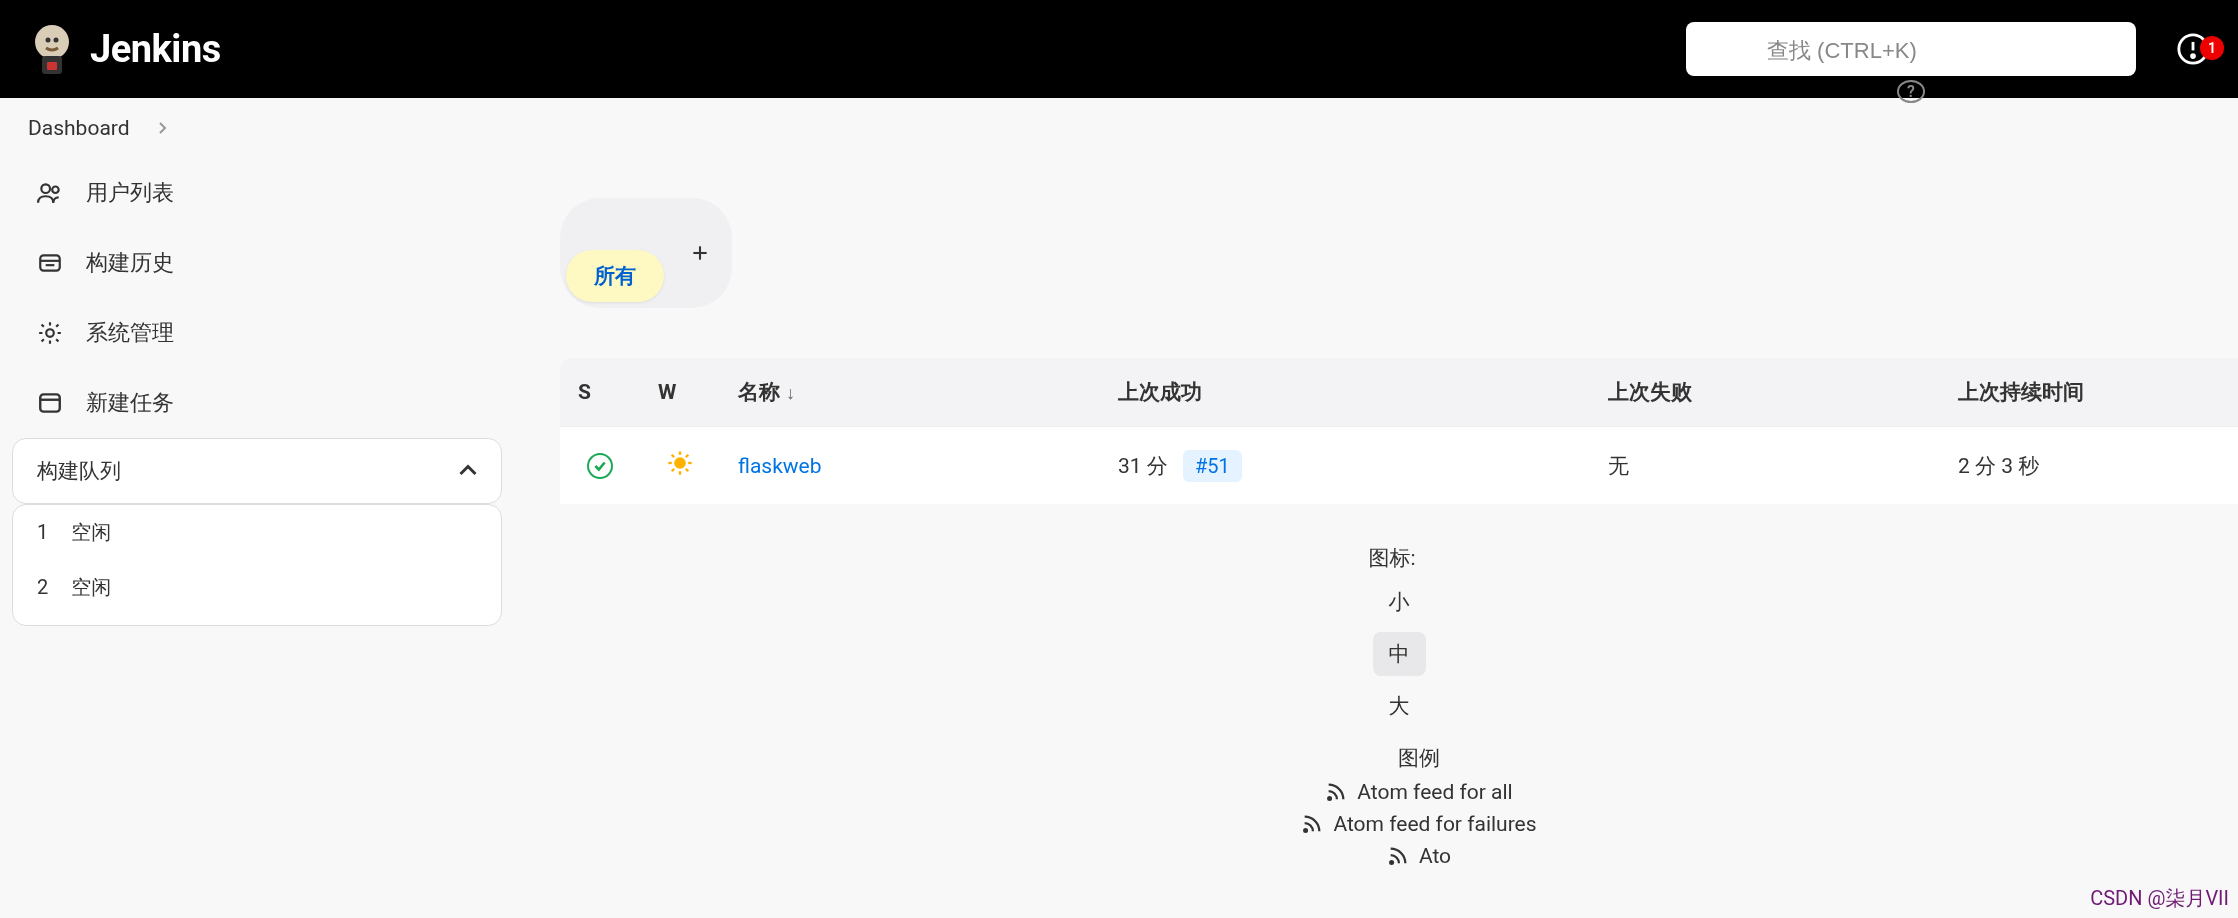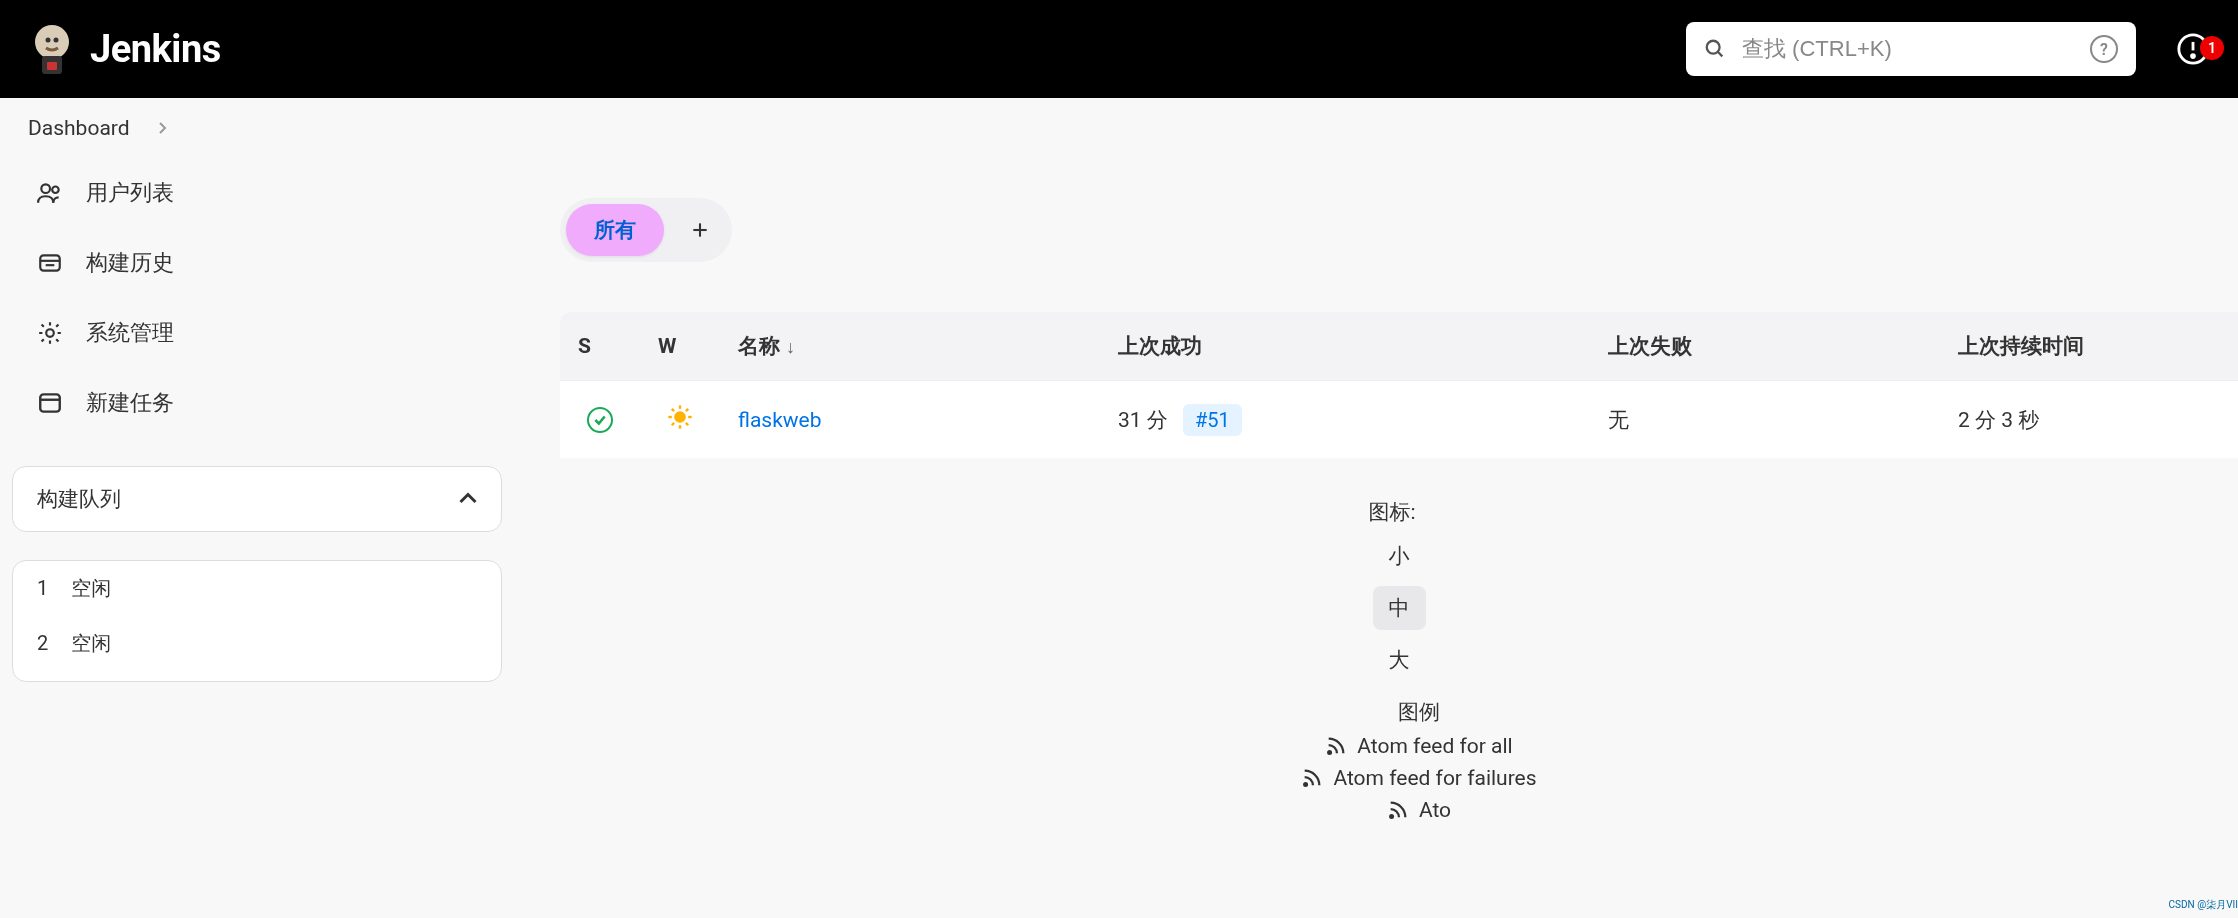--- a/index.html
+++ b/index.html
@@ -35,20 +35,21 @@
     .header-spacer { flex: 1; }
     .search-box {
       background: #fff;
       border-radius: 8px;
       height: 54px;
       width: 450px;
       display: flex;
       align-items: center;
       padding: 0 18px;
       gap: 16px;
+      flex-direction: column;
     }
     .search-input {
       border: none;
       outline: none;
       font-size: 22px;
       flex: 1;
       color: #333;
     }
     .search-input::placeholder { color: #888; }
     .help-circle {
@@ -119,21 +120,20 @@
       border: 4px solid #e00;
       border-radius: 0;
       margin-bottom: 4px;
     }
     .side-icon { width: 28px; height: 28px; display:flex; align-items:center; justify-content:center; }
     
     
     .widget {
       border: 1.5px solid #ddd;
       border-radius: 14px;
-      margin-top: 28px;
       background: #fff;
     }
     .widget-head {
       display: flex;
       align-items: center;
       justify-content: space-between;
       padding: 18px 24px;
       font-size: 21px;
       cursor: pointer;
     }
@@ -161,23 +161,24 @@
       width: fit-content;
     }
     .tab {
       padding: 12px 28px;
       border-radius: 40px;
       font-size: 21px;
       font-weight: 600;
       cursor: pointer;
     }
     .tab.active {
-      background: #f0abfc;
+      background: #fef9c3;
       color: #0062d1;
       box-shadow: 0 1px 3px rgba(0,0,0,0.08);
+      margin-top: 46px;
     }
     .tab-plus {
       width: 52px;
       height: 52px;
       display:flex; align-items:center; justify-content:center;
       border-radius: 50%;
       cursor: pointer;
       font-size: 26px;
       color: #333;
     }
@@ -252,23 +253,23 @@
       align-items: center;
       gap: 10px;
       margin-left: 40px;
       cursor: pointer;
     }
     .legend-link { margin-left: 40px; cursor:pointer; }
     
     .watermark {
       position: fixed;
       bottom: 6px;
-      right: 0;
-      font-size: 10px;
-      color: #0369a1;
+      right: 9px;
+      font-size: 20px;
+      color: #701a75;
     }
   </style>
 </head>
 <body>
 
 <div class="header">
   <div class="logo-wrap">
     <svg class="logo-svg" viewBox="0 0 48 58">
       <circle cx="24" cy="22" r="17" fill="#d9cdb8"></circle>
       <rect x="14" y="36" width="20" height="18" fill="#333" rx="3"></rect>

